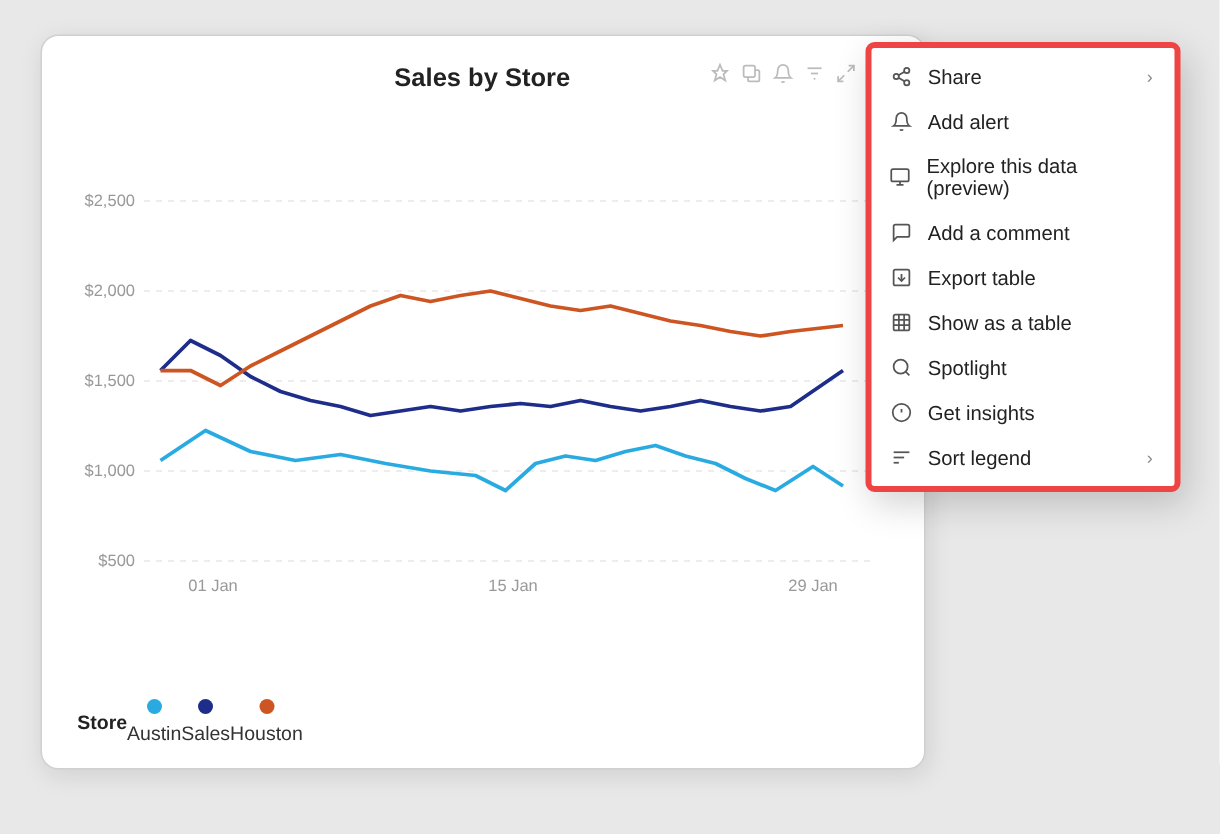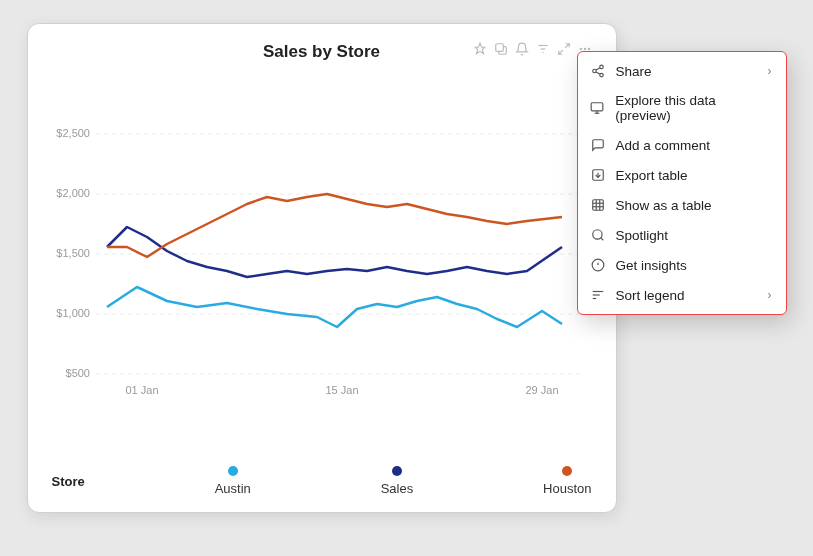--- a/index.html
+++ b/index.html
@@ -61,22 +61,21 @@
       position: relative;
       margin-top: 4px;
     }
     svg.chart-svg {
       width: 100%;
       height: 100%;
     }
     .legend {
       display: flex;
       align-items: center;
-      justify-content: space-between;
-      gap: 20px;
+      justify-content: flex-start;
       margin-top: 8px;
       font-size: 13px;
       color: #333;
     }
     .legend-item {
       display: flex;
       align-items: center;
       gap: 5px;
       flex-direction: column;
     }
@@ -87,25 +86,25 @@
       display: inline-block;
     }
     .legend-label-bold {
       font-weight: 700;
       color: #222;
     }
 
     
     .dropdown-menu {
       position: absolute;
-      top: 28px;
+      top: 5px;
       right: 0;
       width: 210px;
       background: #fff;
-      border: 1px solid #ef4444;
+      border: 4px solid #ef4444;
       border-radius: 6px;
       box-shadow: 4px 8px 24px rgba(0,0,0,0.18);
       z-index: 100;
       padding: 4px 0;
     }
     .menu-item {
       display: flex;
       align-items: center;
       gap: 10px;
       padding: 7px 14px 7px 12px;
@@ -239,20 +238,29 @@
             <circle cx="6" cy="12" r="3"></circle>
             <circle cx="18" cy="19" r="3"></circle>
             <line x1="8.59" y1="13.51" x2="15.42" y2="17.49"></line>
             <line x1="15.41" y1="6.51" x2="8.59" y2="10.49"></line>
           </svg>
       </span>
       <span>Share</span>
       <span class="chevron">›</span>
     </div>
 
+    <div class="menu-item">
+      <span class="item-icon">
+        <svg width="14" height="14" viewBox="0 0 24 24" fill="none" stroke="#555" stroke-width="2">
+            <path d="M18 8A6 6 0 0 0 6 8c0 7-3 9-3 9h18s-3-2-3-9"></path>
+            <path d="M13.73 21a2 2 0 0 1-3.46 0"></path>
+          </svg>
+      </span>
+      <span>Add alert</span>
+    </div>
 
     <div class="menu-item">
       <span class="item-icon">
         <svg width="14" height="14" viewBox="0 0 24 24" fill="none" stroke="#555" stroke-width="2">
             <rect x="2" y="3" width="20" height="14" rx="2"></rect>
             <line x1="8" y1="21" x2="16" y2="21"></line>
             <line x1="12" y1="17" x2="12" y2="21"></line>
           </svg>
       </span>
       <span>Explore this data (preview)</span>

